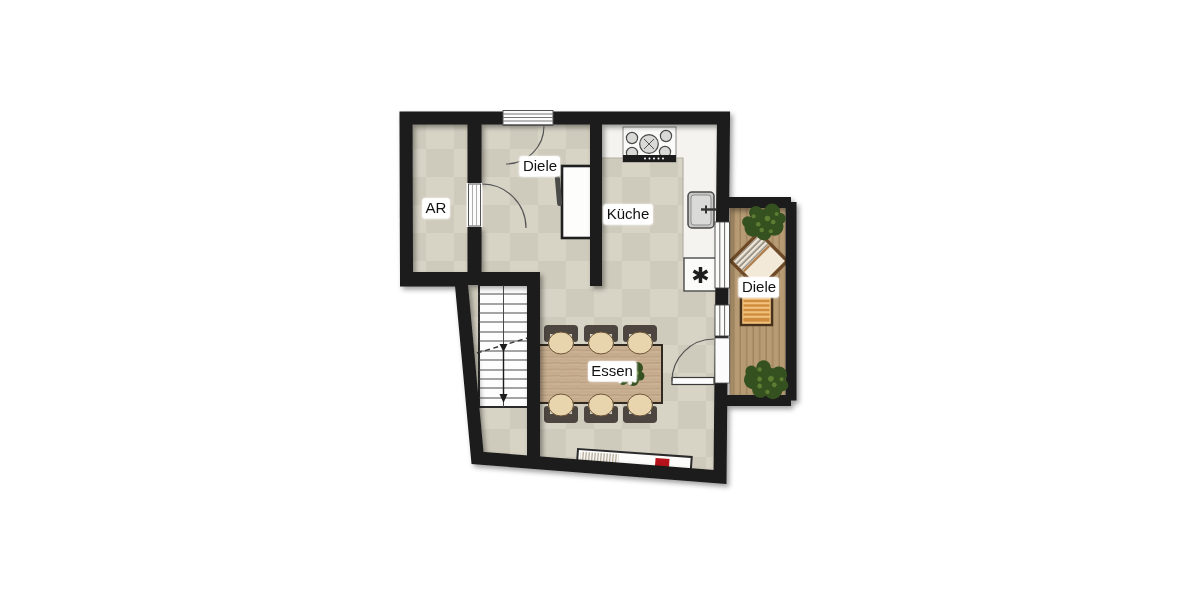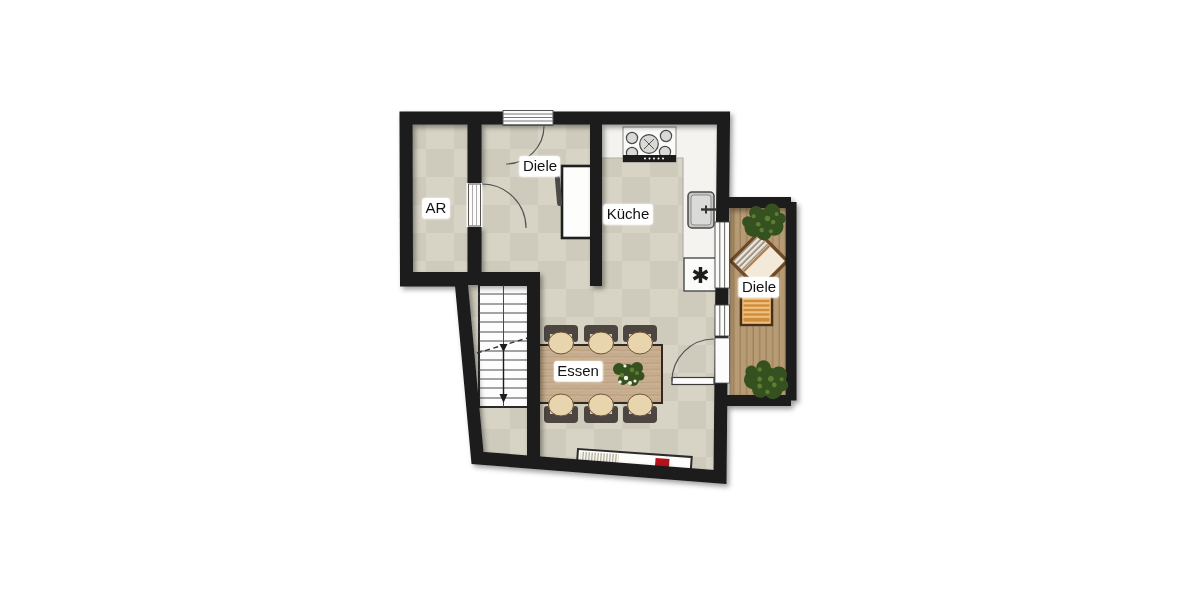--- a/index.html
+++ b/index.html
@@ -253,15 +253,15 @@
     <path d="M 672 381 A 42 42 0 0 1 714 339" fill="none" stroke="#555" stroke-width="1.2"></path>
   </g>
 
   <use href="#shrub" transform="translate(764,222) scale(1.15)"></use>
   <use href="#shrub" transform="translate(766,380) scale(1.2) rotate(30)"></use>
 </svg>
 
 <div class="room-label" style="left:436px;top:208px">AR</div>
 <div class="room-label" style="left:540px;top:166px">Diele</div>
 <div class="room-label" style="left:628px;top:214px">Küche</div>
-<div class="room-label" style="left:578px;top:371px">Essen</div>
+<div class="room-label" style="left:612px;top:371px">Essen</div>
 <div class="room-label" style="left:759px;top:287px">Diele</div>
 </div>
 
 </body></html>

